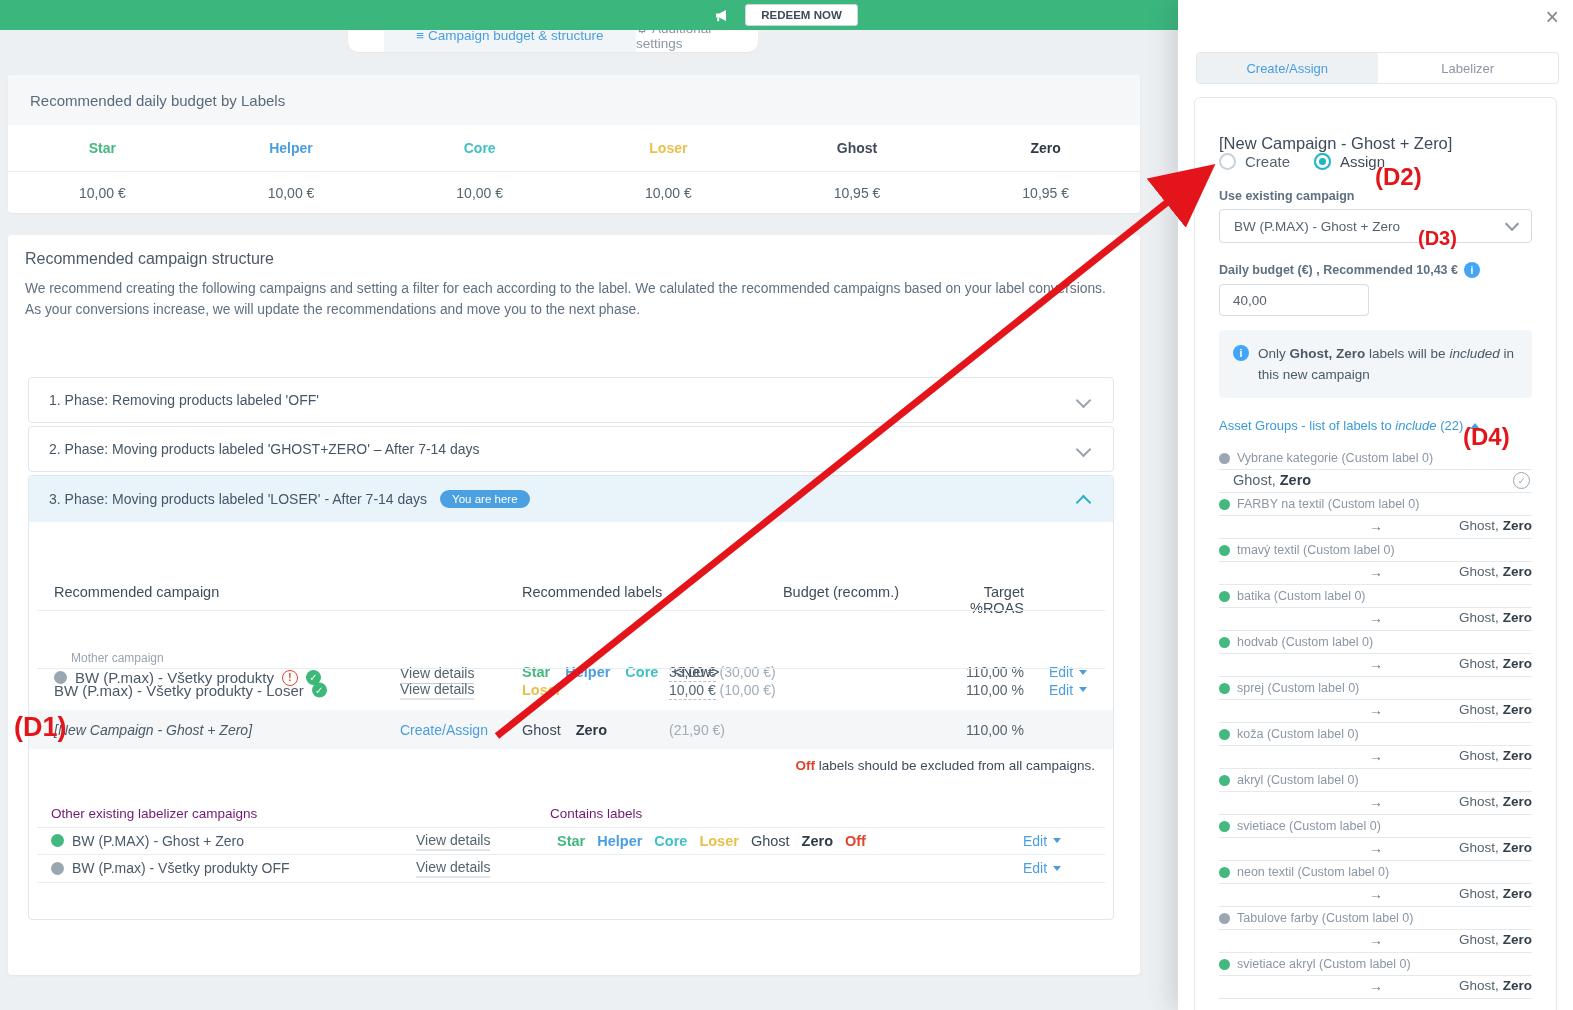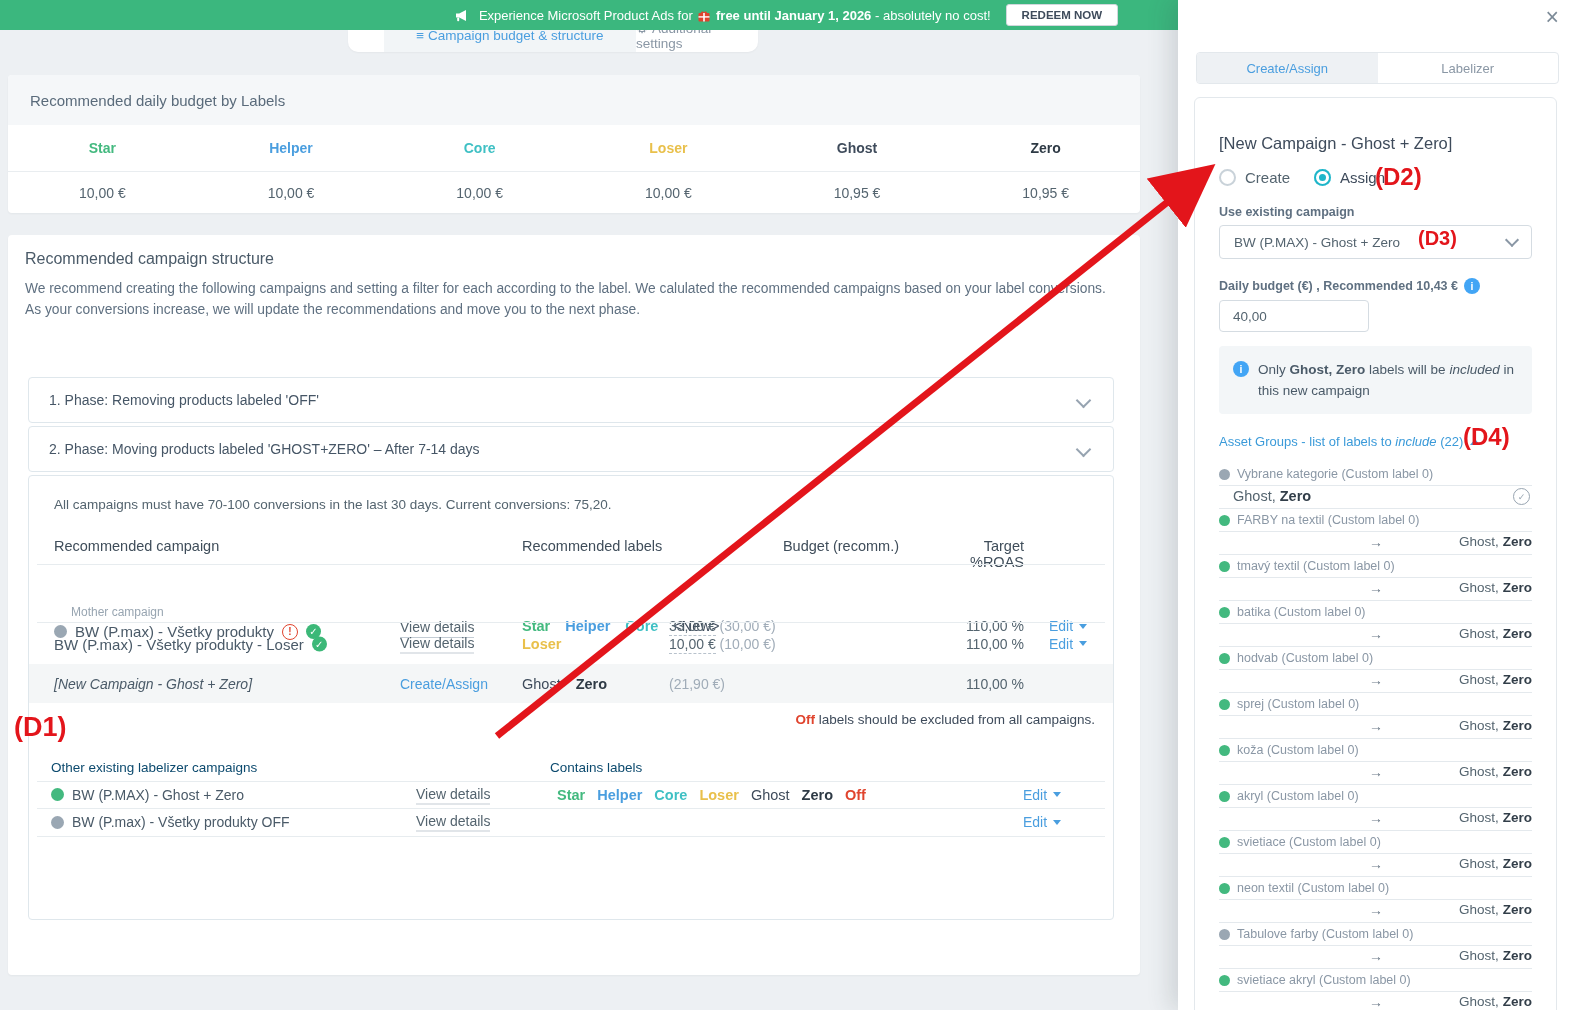--- a/index.html
+++ b/index.html
@@ -67,21 +67,21 @@
   .c-lab{left:493px;display:flex;gap:15px;font-size:14.5px;}
   .c-bud{left:640px;width:230px;text-align:left;}
   .bmain{color:#54646f;border-bottom:1px dashed #b8c2cc;padding-bottom:1px;cursor:pointer;}
   .bsub{color:#a0acb8;}
   .c-roas{left:900px;width:95px;text-align:right;color:#54646f;}
   .c-edit{left:1020px;display:flex;align-items:center;gap:6px;color:#4a9edf;cursor:pointer;}
   .caret{width:0;height:0;border-left:4px solid transparent;border-right:4px solid transparent;
          border-top:5px solid #4a9edf;}
   .offnote{position:absolute;right:18px;top:236px;font-size:13.5px;color:#3e4b5b;}
   .offw{color:#e0442e;font-weight:bold;}
-  .ohead{position:absolute;top:284px;font-size:13.5px;color:#0c4a6e;}
+  .ohead{position:absolute;top:284px;font-size:13.5px;color:#701a75;}
   .oh1{left:22px}.oh2{left:521px}
   .orow{position:absolute;left:0;right:0;}
   .oa{top:305px;height:27px;}.ob{top:332px;height:28px;}
   .c-oname{left:22px;display:flex;align-items:center;gap:8px;font-size:14px;color:#4a5a68;}
   .c-oact{left:387px;}
   .c-olab{left:528px;display:flex;gap:12px;font-size:14.5px;}
   .c-oedit{left:994px;display:flex;align-items:center;gap:6px;color:#4a9edf;cursor:pointer;}
   
   .ico-ok{width:15px;height:15px;border-radius:50%;background:#3cb878;color:#fff;font-size:10px;
           display:inline-flex;align-items:center;justify-content:center;flex:none;}
@@ -92,21 +92,21 @@
            box-shadow:-8px 0 22px rgba(50,60,70,.16);z-index:10;}
   .closex{position:absolute;right:14px;top:6px;font-size:23px;color:#7d8b98;cursor:pointer;line-height:1;}
   .stabs{position:absolute;left:18px;top:52px;width:361px;height:30px;border:1px solid #e3e8ec;
          border-radius:4px;display:flex;overflow:hidden;background:#fff;font-size:13px;}
   .stab{flex:1;display:flex;align-items:center;justify-content:center;cursor:pointer;}
   .stab.sel{background:#eef1f4;color:#4a9edf;}
   .stab:not(.sel){color:#8a97a5;}
   .panel{position:absolute;left:16px;top:97px;width:363px;height:950px;border:1px solid #e3e8ec;
          border-radius:6px;box-sizing:border-box;padding:36px 24px 0 24px;}
   .ctitle{font-size:16.5px;color:#3e4b5b;}
-  .radios{margin-top:16px;display:flex;font-size:15px;color:#54646f;}
+  .radios{display:flex;font-size:15px;color:#54646f;}
   .radio{width:17px;height:17px;border-radius:50%;box-sizing:border-box;flex:none;cursor:pointer;}
   .radio.off{border:2px solid #c9d2d9;background:#fff;}
   .radio.on{background:#1db5c9;box-shadow:inset 0 0 0 2px #1db5c9, inset 0 0 0 5px #fff;}
   .rlbl{margin-left:9px;}
   .rlbl.dark{color:#3e4b5b;}
   .flabel{margin-top:19px;font-size:12.5px;font-weight:bold;color:#5f7081;display:flex;align-items:center;gap:6px;}
   .selectbox{margin-top:6px;height:32px;border:1px solid #d5dce2;border-radius:4px;display:flex;
              align-items:center;justify-content:space-between;padding:0 14px;font-size:13.5px;color:#54646f;cursor:pointer;}
   .dchev{width:8px;height:8px;border-right:2px solid #8a97a5;border-bottom:2px solid #8a97a5;
          transform:rotate(45deg);margin-top:-4px;}
@@ -145,33 +145,20 @@
 
 <div class="stage">
 
   <div class="banner">
     <span style="display:inline-flex;">
       <svg width="15" height="13" viewBox="0 0 15 13">
           <path d="M1 4.5h3.2L11 1v11L4.2 8.5H1z" fill="#fff"></path>
           <rect x="2.2" y="8.6" width="2" height="3.6" rx="0.8" fill="#fff"></rect>
         </svg>
     </span>
-    <span>
-      <span>Experience Microsoft Product Ads for</span>
-      <span style="display:inline-flex;vertical-align:-2px;margin:0 2px;">
-        <svg width="12" height="12" viewBox="0 0 12 12">
-            <rect x="0.5" y="3" width="11" height="8.5" rx="1" fill="#e0442e"></rect>
-            <rect x="5.2" y="3" width="1.6" height="8.5" fill="#fff"></rect>
-            <rect x="0.5" y="6.2" width="11" height="1.4" fill="#fff"></rect>
-            <path d="M3 3c0-2 3-2 3 0 0-2 3-2 3 0z" fill="#e0442e"></path>
-          </svg>
-      </span>
-      <b>free until January 1, 2026</b>
-      <span>- absolutely no cost!</span>
-    </span>
     <button class="redeem">REDEEM NOW</button>
   </div>
 
   <div class="toptabs">
     <div class="ttab sel">
       <span><span>≡</span>&nbsp;<span>Campaign budget &amp; structure</span></span>
     </div>
     <div class="ttab">
       <span><span>⚙</span>&nbsp;<span>Additional settings</span></span>
     </div>
@@ -205,22 +192,26 @@
     <div class="phase p1">
       <span>1. Phase: Removing products labeled 'OFF'</span>
       <span class="chev"></span>
     </div>
     <div class="phase p2">
       <span>2. Phase: Moving products labeled 'GHOST+ZERO' – After 7-14 days</span>
       <span class="chev"></span>
     </div>
 
     <div class="p3box">
+      <div class="p3head">
+        <span>3. Phase: Moving products labeled 'LOSER' - After 7-14 days</span>
+        <span class="badge">You are here</span>
+        <span class="chev up"></span>
+      </div>
       <div class="p3body">
-        <div class="note">All campaigns must have 70-100 conversions in the last 30 days. Current conversions: 75,20.</div>
 
         <span class="th h-camp">Recommended campaign</span>
         <span class="th h-lab">Recommended labels</span>
         <span class="th h-bud">Budget (recomm.)</span>
         <span class="th h-roas">Target %ROAS</span>
         <div class="hr" style="top:88px"></div>
 
         <div class="trow r1">
           <div class="cell cname" style="top:8px;">
             <div class="sub">Mother campaign</div>

